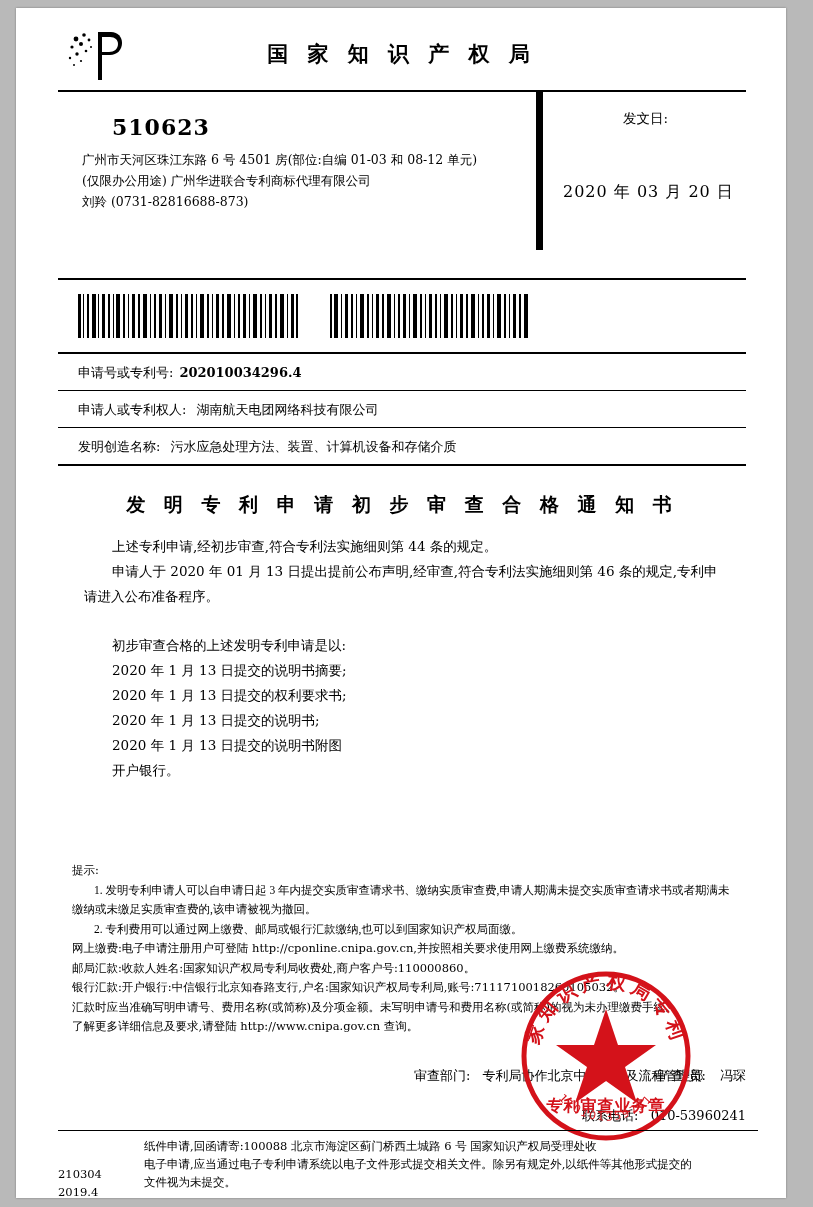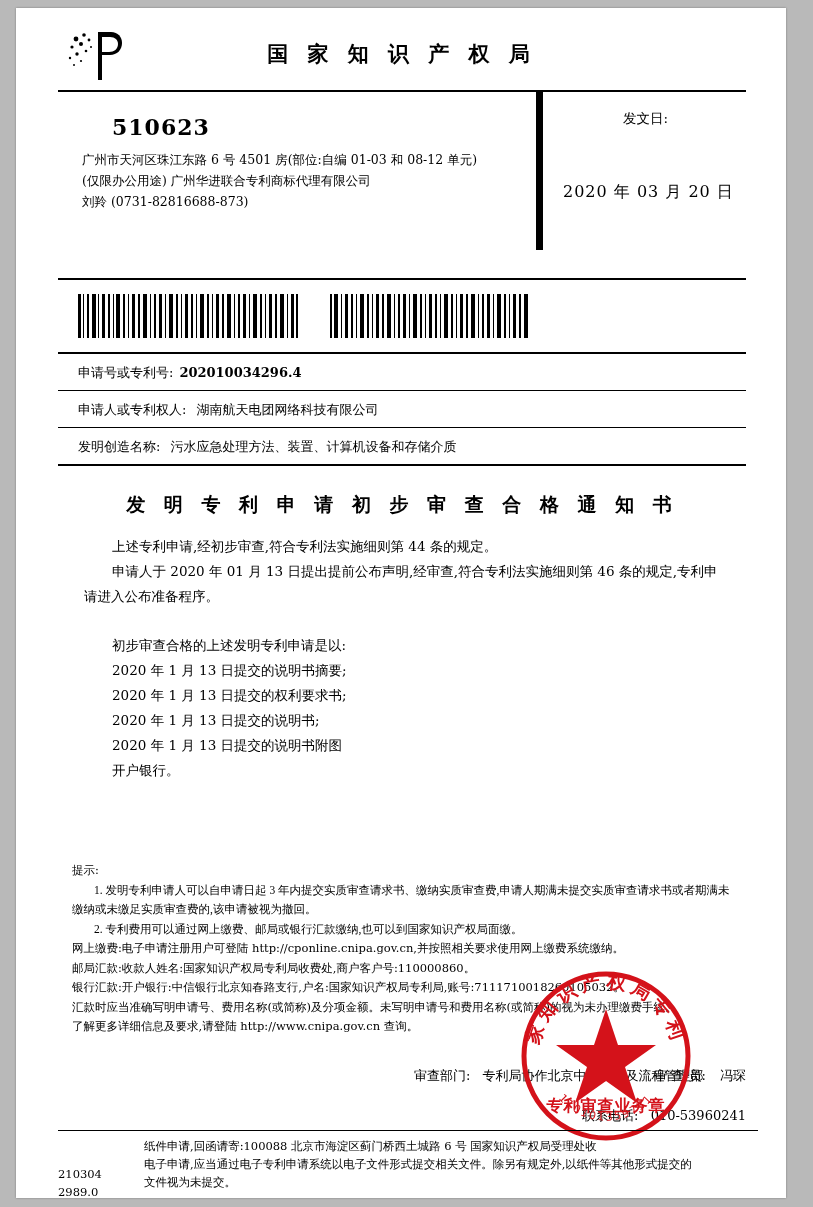--- a/index.html
+++ b/index.html
@@ -372,21 +372,21 @@
         <textPath href="#arcBot" startOffset="50%" text-anchor="middle">110101359731</textPath>
       </text>
     </svg>
   </div>
 
   <div class="footer">
     <div class="hr-top"></div>
     <div style="position:relative;">
       <div class="fl">
         <div>210304</div>
-        <div>2989.0</div>
+        <div>2019.4</div>
       </div>
       <div class="fr">
         <div>纸件申请,回函请寄:100088 北京市海淀区蓟门桥西土城路 6 号  国家知识产权局受理处收</div>
         <div>电子申请,应当通过电子专利申请系统以电子文件形式提交相关文件。除另有规定外,以纸件等其他形式提交的</div>
         <div>文件视为未提交。</div>
       </div>
     </div>
   </div>
 </div>
 

